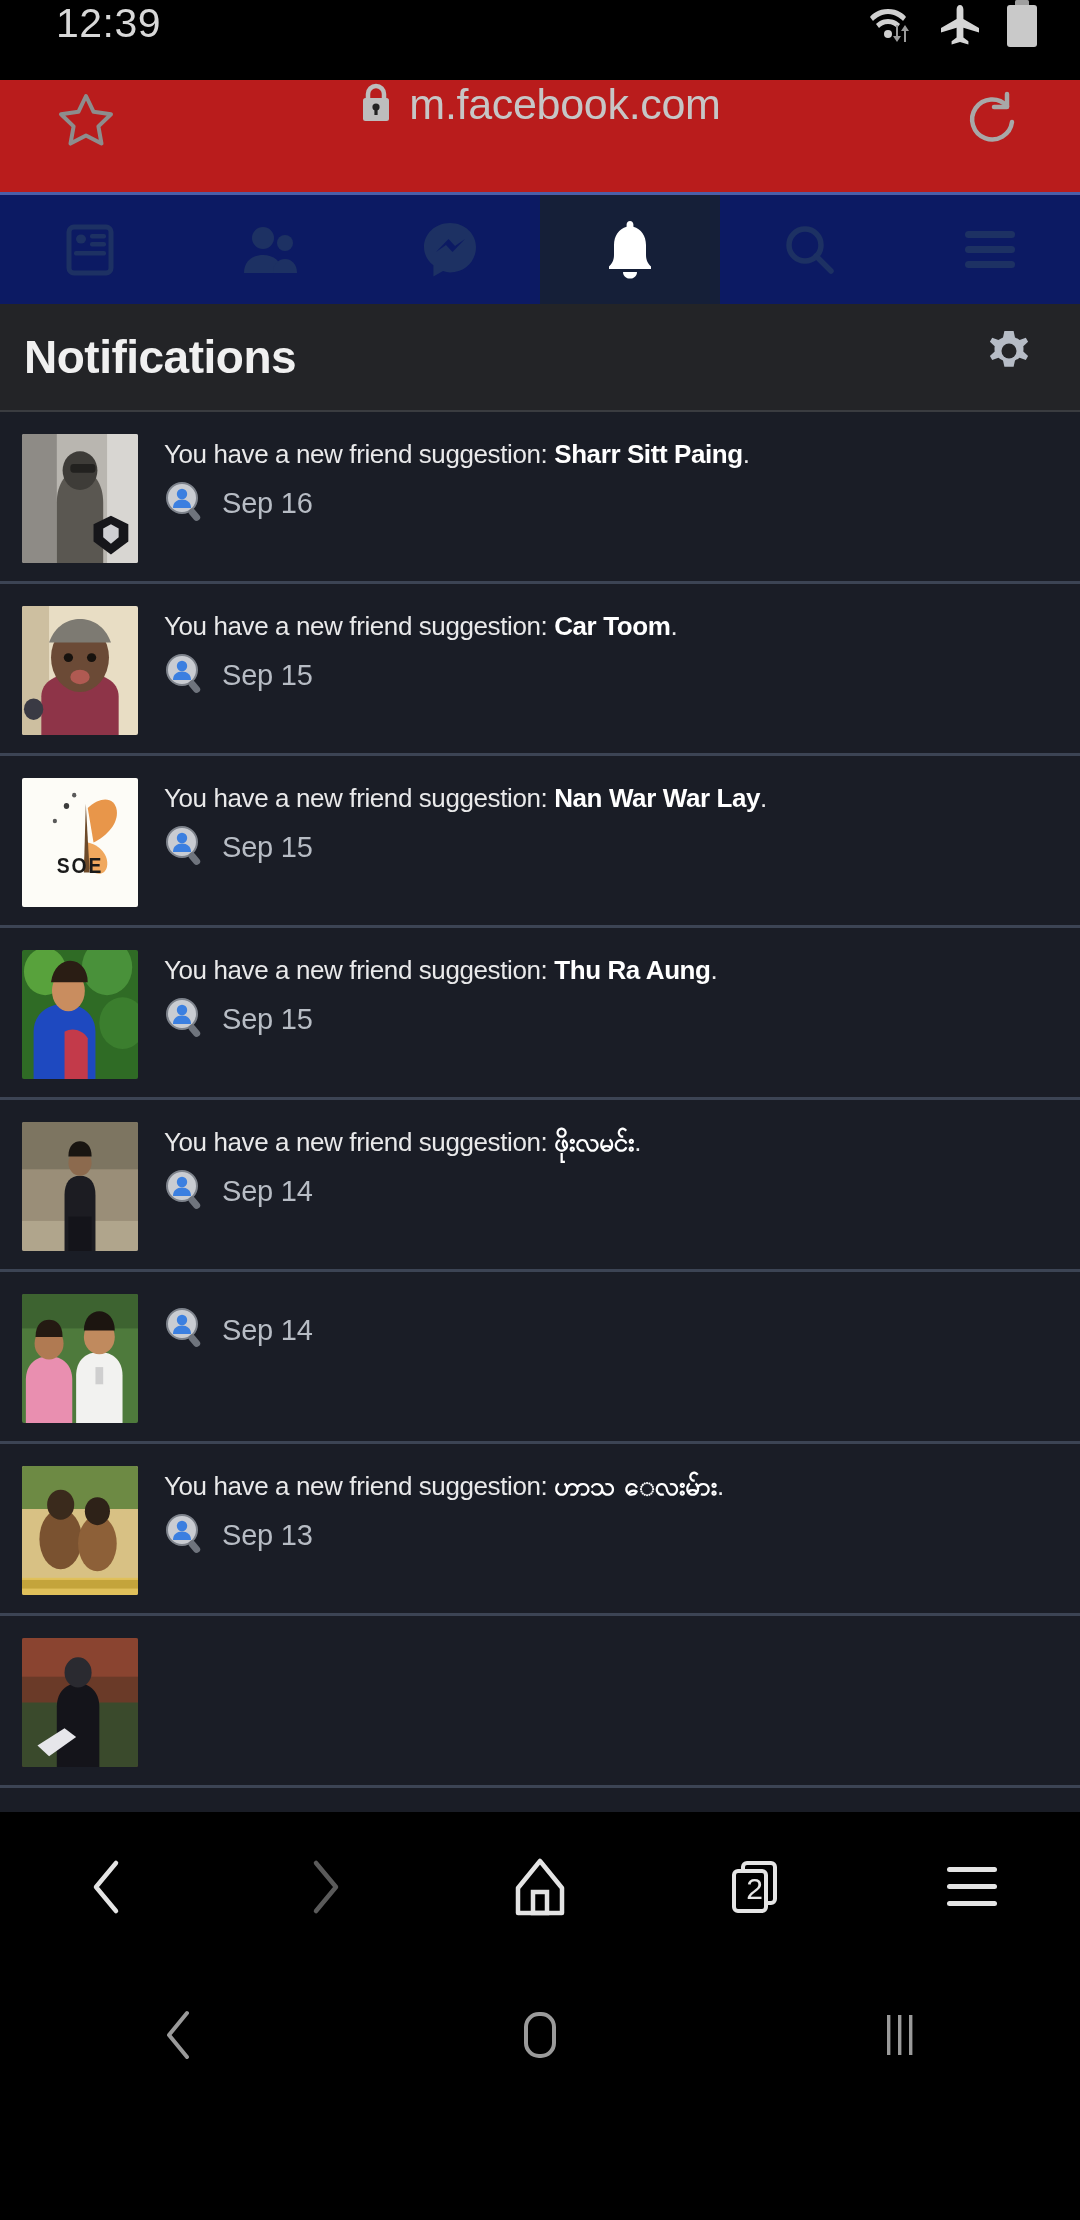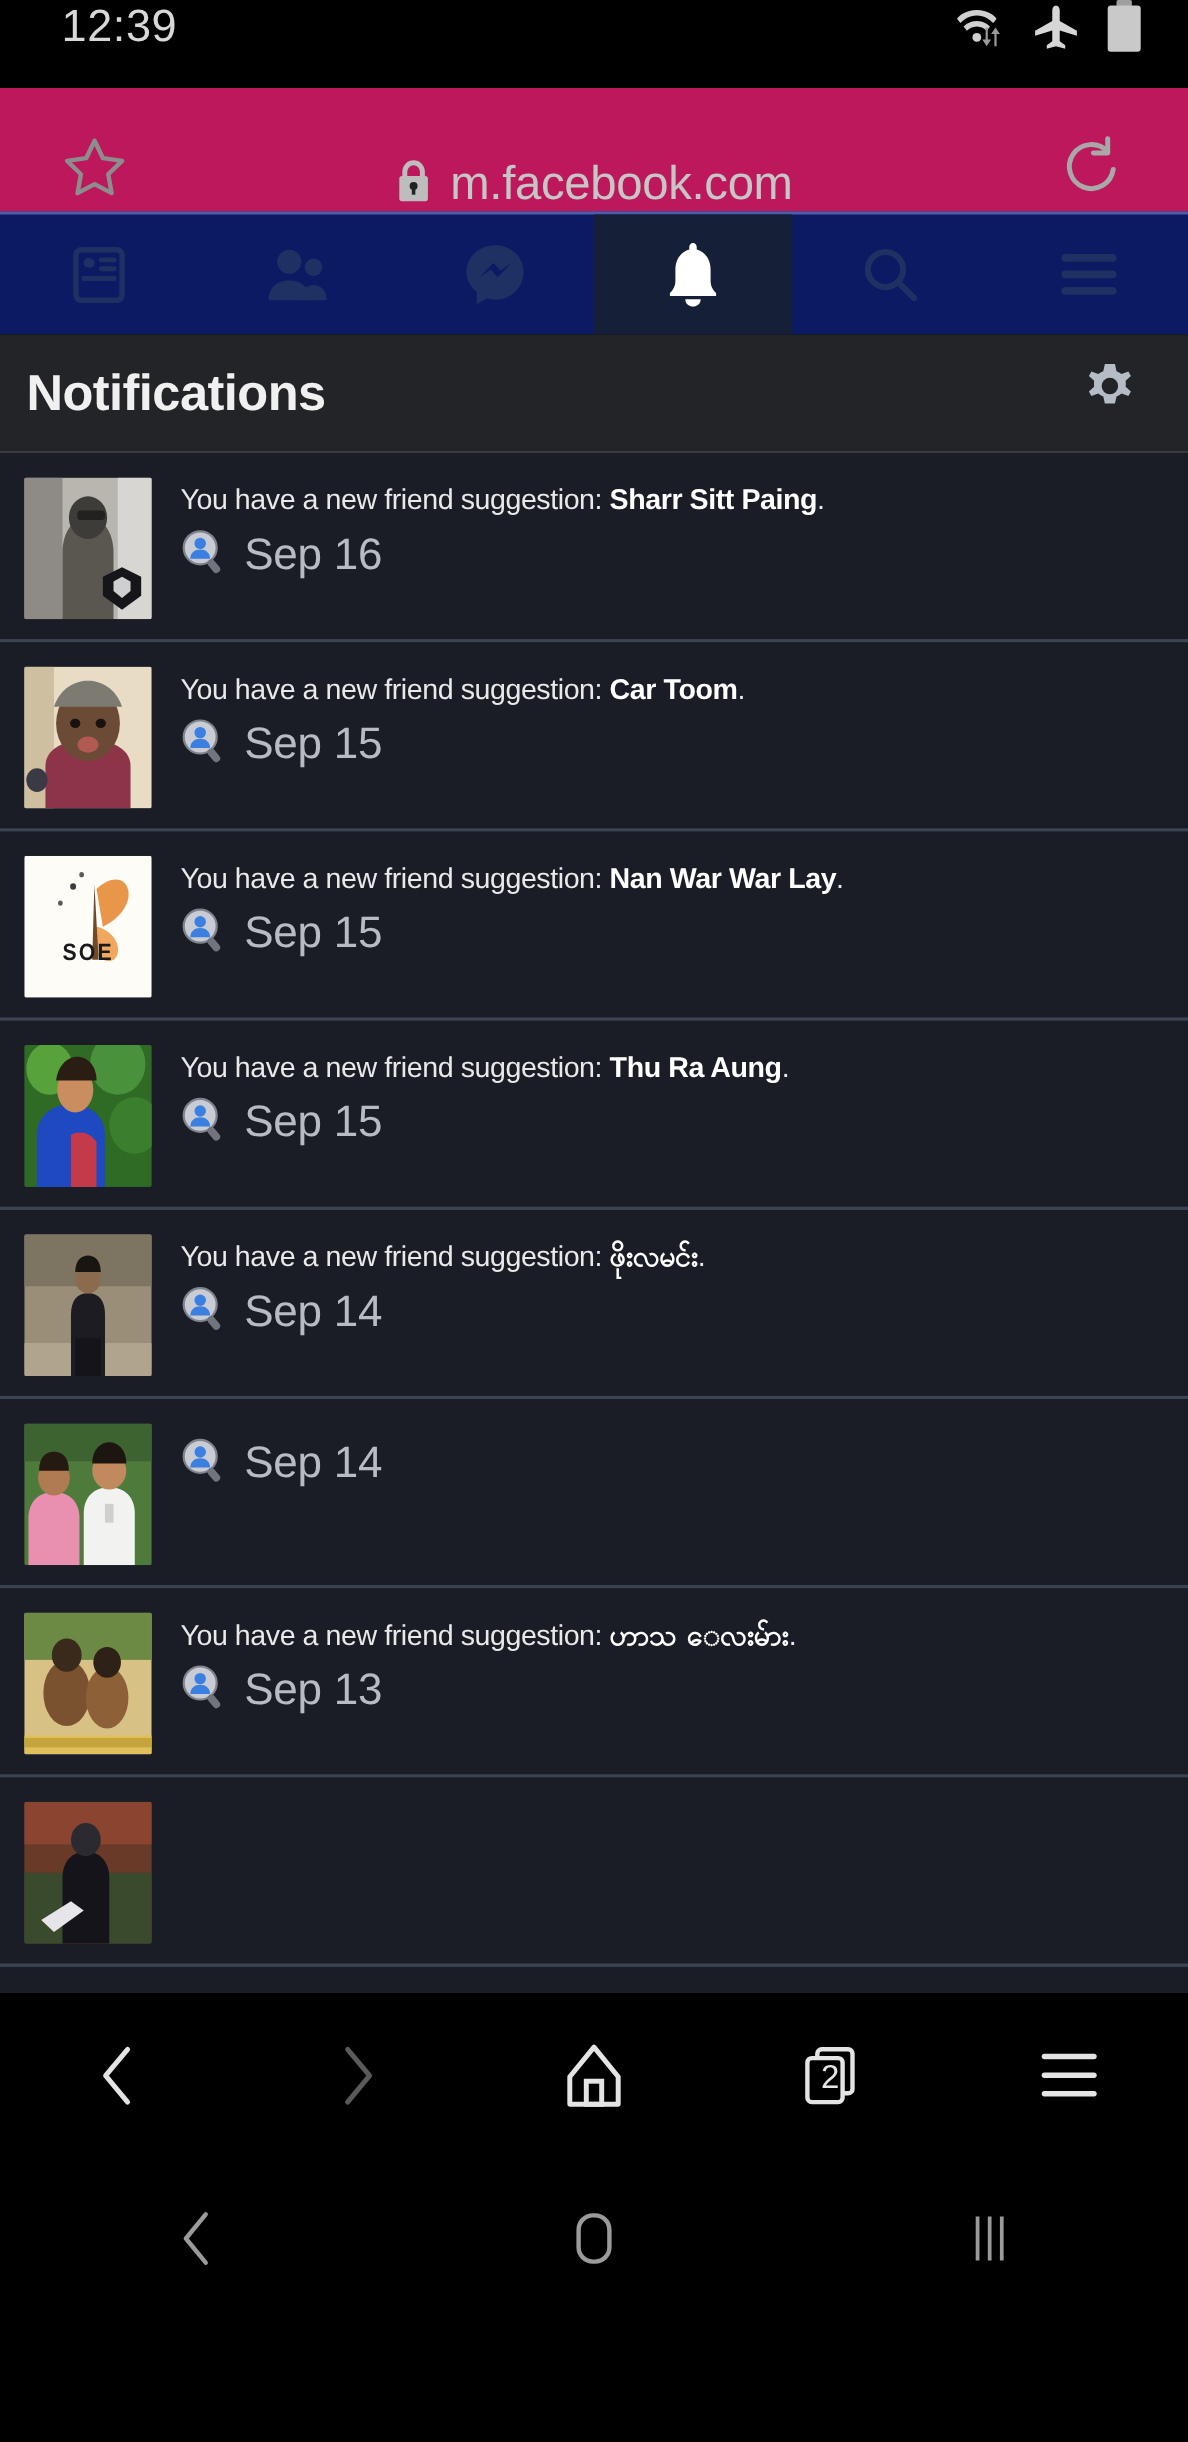--- a/index.html
+++ b/index.html
@@ -7,21 +7,21 @@
   body { font-family:"Liberation Sans", sans-serif; -webkit-font-smoothing:antialiased; }
 
   
   .statusbar{ height:80px; background:#000; display:flex; align-items:flex-start;
               justify-content:space-between; padding:0 40px 0 56px; }
   .status-time{ color:#d8d8d8; font-size:41px; letter-spacing:0.5px; }
   .status-icons{ display:flex; align-items:center; gap:22px; }
   .ic{ display:block; }
 
   
-  .urlbar{ height:112px; background:#be185d; display:flex; align-items:flex-end;
+  .urlbar{ height:112px; background:#b91c1c; display:flex; align-items:flex-start;
            padding:0 46px; position:relative; }
   .url-center{ position:absolute; left:0; right:0; display:flex; align-items:center;
                justify-content:center; gap:16px; pointer-events:none; }
   .url-center > *{ pointer-events:auto; }
   .url-text{ color:#c6c6c6; font-size:43px; letter-spacing:-0.3px; }
   .star-btn,.reload-btn{ width:80px; height:80px; display:flex; align-items:center;
                          justify-content:center; }
   .reload-btn{ margin-left:auto; }
 
   
@@ -39,21 +39,21 @@
   .notif-list{ background:#1a1d26; height:1400px; overflow:hidden; }
   .notif-row{ display:flex; padding:22px 22px 18px 22px; gap:26px;
               border-bottom:3px solid #3c4454; background:#1a1d26; }
   .avatar{ width:116px; height:129px; flex:0 0 116px; background:#2a2d36;
            border-radius:2px; overflow:hidden; position:relative; }
   .avatar svg{ display:block; width:100%; height:100%; }
   .notif-body{ flex:1; min-width:0; padding-top:4px; }
   .notif-text{ color:#e9e9ea; font-size:26px; line-height:1.30; letter-spacing:-0.4px; }
   .notif-text b{ font-weight:bold; color:#ffffff; }
   .notif-meta{ display:flex; align-items:center; gap:14px; margin-top:8px; }
-  .meta-date{ color:#b7bcc4; font-size:40px; letter-spacing:-0.2px; }
+  .meta-date{ color:#b7bcc4; font-size:29px; letter-spacing:-0.2px; }
 
   
   .browserbar{ height:150px; background:#000; display:flex; align-items:center; }
   .bb-item{ flex:1; display:flex; align-items:center; justify-content:center; position:relative; }
   .tabcount{ position:absolute; color:#e6e6e6; font-size:30px;
              left:50%; top:50%; transform:translate(-58%,-44%); }
 
   
   .androidnav{ height:146px; background:#000; display:flex; align-items:center; }
   .an-item{ flex:1; display:flex; align-items:center; justify-content:center; }

